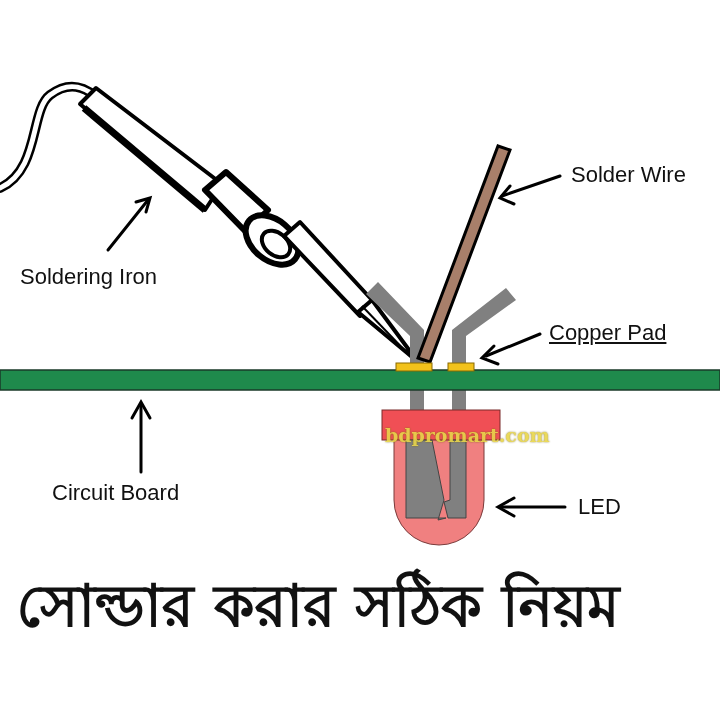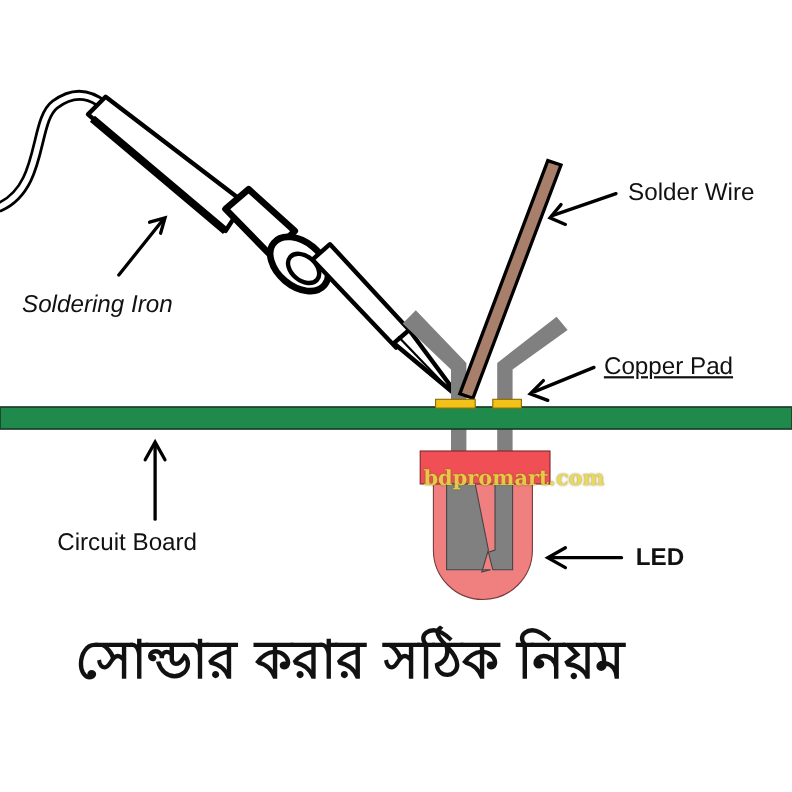--- a/index.html
+++ b/index.html
@@ -1,19 +1,19 @@
 <!DOCTYPE html>
 <html><head>
 <meta charset="utf-8">
 <style>
   html, body { margin:0; padding:0; background:#ffffff; }
   body { width:720px; height:720px; position:relative; overflow:hidden; font-family:"Liberation Sans", sans-serif; }
   #stage { position:absolute; left:0; top:0; width:720px; height:720px; }
   .lbl { position:absolute; font-family:"Liberation Sans", sans-serif; font-size:22px; color:#111; white-space:nowrap; line-height:1; }
-  .title { position:absolute; left:0; top:572px; width:636px; text-align:center; font-family:"DejaVu Sans", sans-serif; font-weight:bold; font-size:48px; color:#111; line-height:1.2; }
+  .title { position:absolute; left:0; top:572px; width:636px; text-align:center; font-family:"DejaVu Sans", sans-serif; font-weight:bold; font-size:58px; color:#111; line-height:1.2; }
   .wm { position:absolute; left:385px; top:424px; font-family:"DejaVu Serif", serif; font-weight:bold; font-size:19px; color:#e8d54a; text-shadow:0 0 2px #7a6a10; opacity:0.9; }
 </style>
 </head>
 <body>
 
 <svg id="stage" viewBox="0 0 720 720" xmlns="http://www.w3.org/2000/svg">
 
   <g>
     <path d="M0,188 C40,170 30,110 50,95 C70,80 85,88 95,96" fill="none" stroke="#000" stroke-width="10" stroke-linecap="round"></path>
     <path d="M0,188 C40,170 30,110 50,95 C70,80 85,88 95,96" fill="none" stroke="#fff" stroke-width="5" stroke-linecap="round"></path>
@@ -67,19 +67,19 @@
     <polyline points="510,186 500,198 514,204"></polyline>
     <line x1="540" y1="334" x2="486" y2="356"></line>
     <polyline points="494,346 482,358 498,364"></polyline>
     <line x1="141" y1="472" x2="141" y2="405"></line>
     <polyline points="132,418 141,402 150,418"></polyline>
     <line x1="565" y1="507" x2="500" y2="507"></line>
     <polyline points="514,498 498,507 514,516"></polyline>
   </g>
 </svg>
 
-<div class="lbl" style="left:20px;top:266px;font-style:italic;">Soldering Iron</div>
+<div class="lbl" style="left:20px;top:266px;">Soldering Iron</div>
 <div class="lbl" style="left:571px;top:164px;">Solder Wire</div>
 <div class="lbl" style="left:549px;top:322px;text-decoration:underline;">Copper Pad</div>
 <div class="lbl" style="left:52px;top:482px;">Circuit Board</div>
-<div class="lbl" style="left:578px;top:496px;font-weight:bold;">LED</div>
+<div class="lbl" style="left:578px;top:496px;">LED</div>
 <div class="wm">bdpromart.com</div>
 <div class="title">সোল্ডার করার সঠিক নিয়ম</div>
 
 </body></html>

